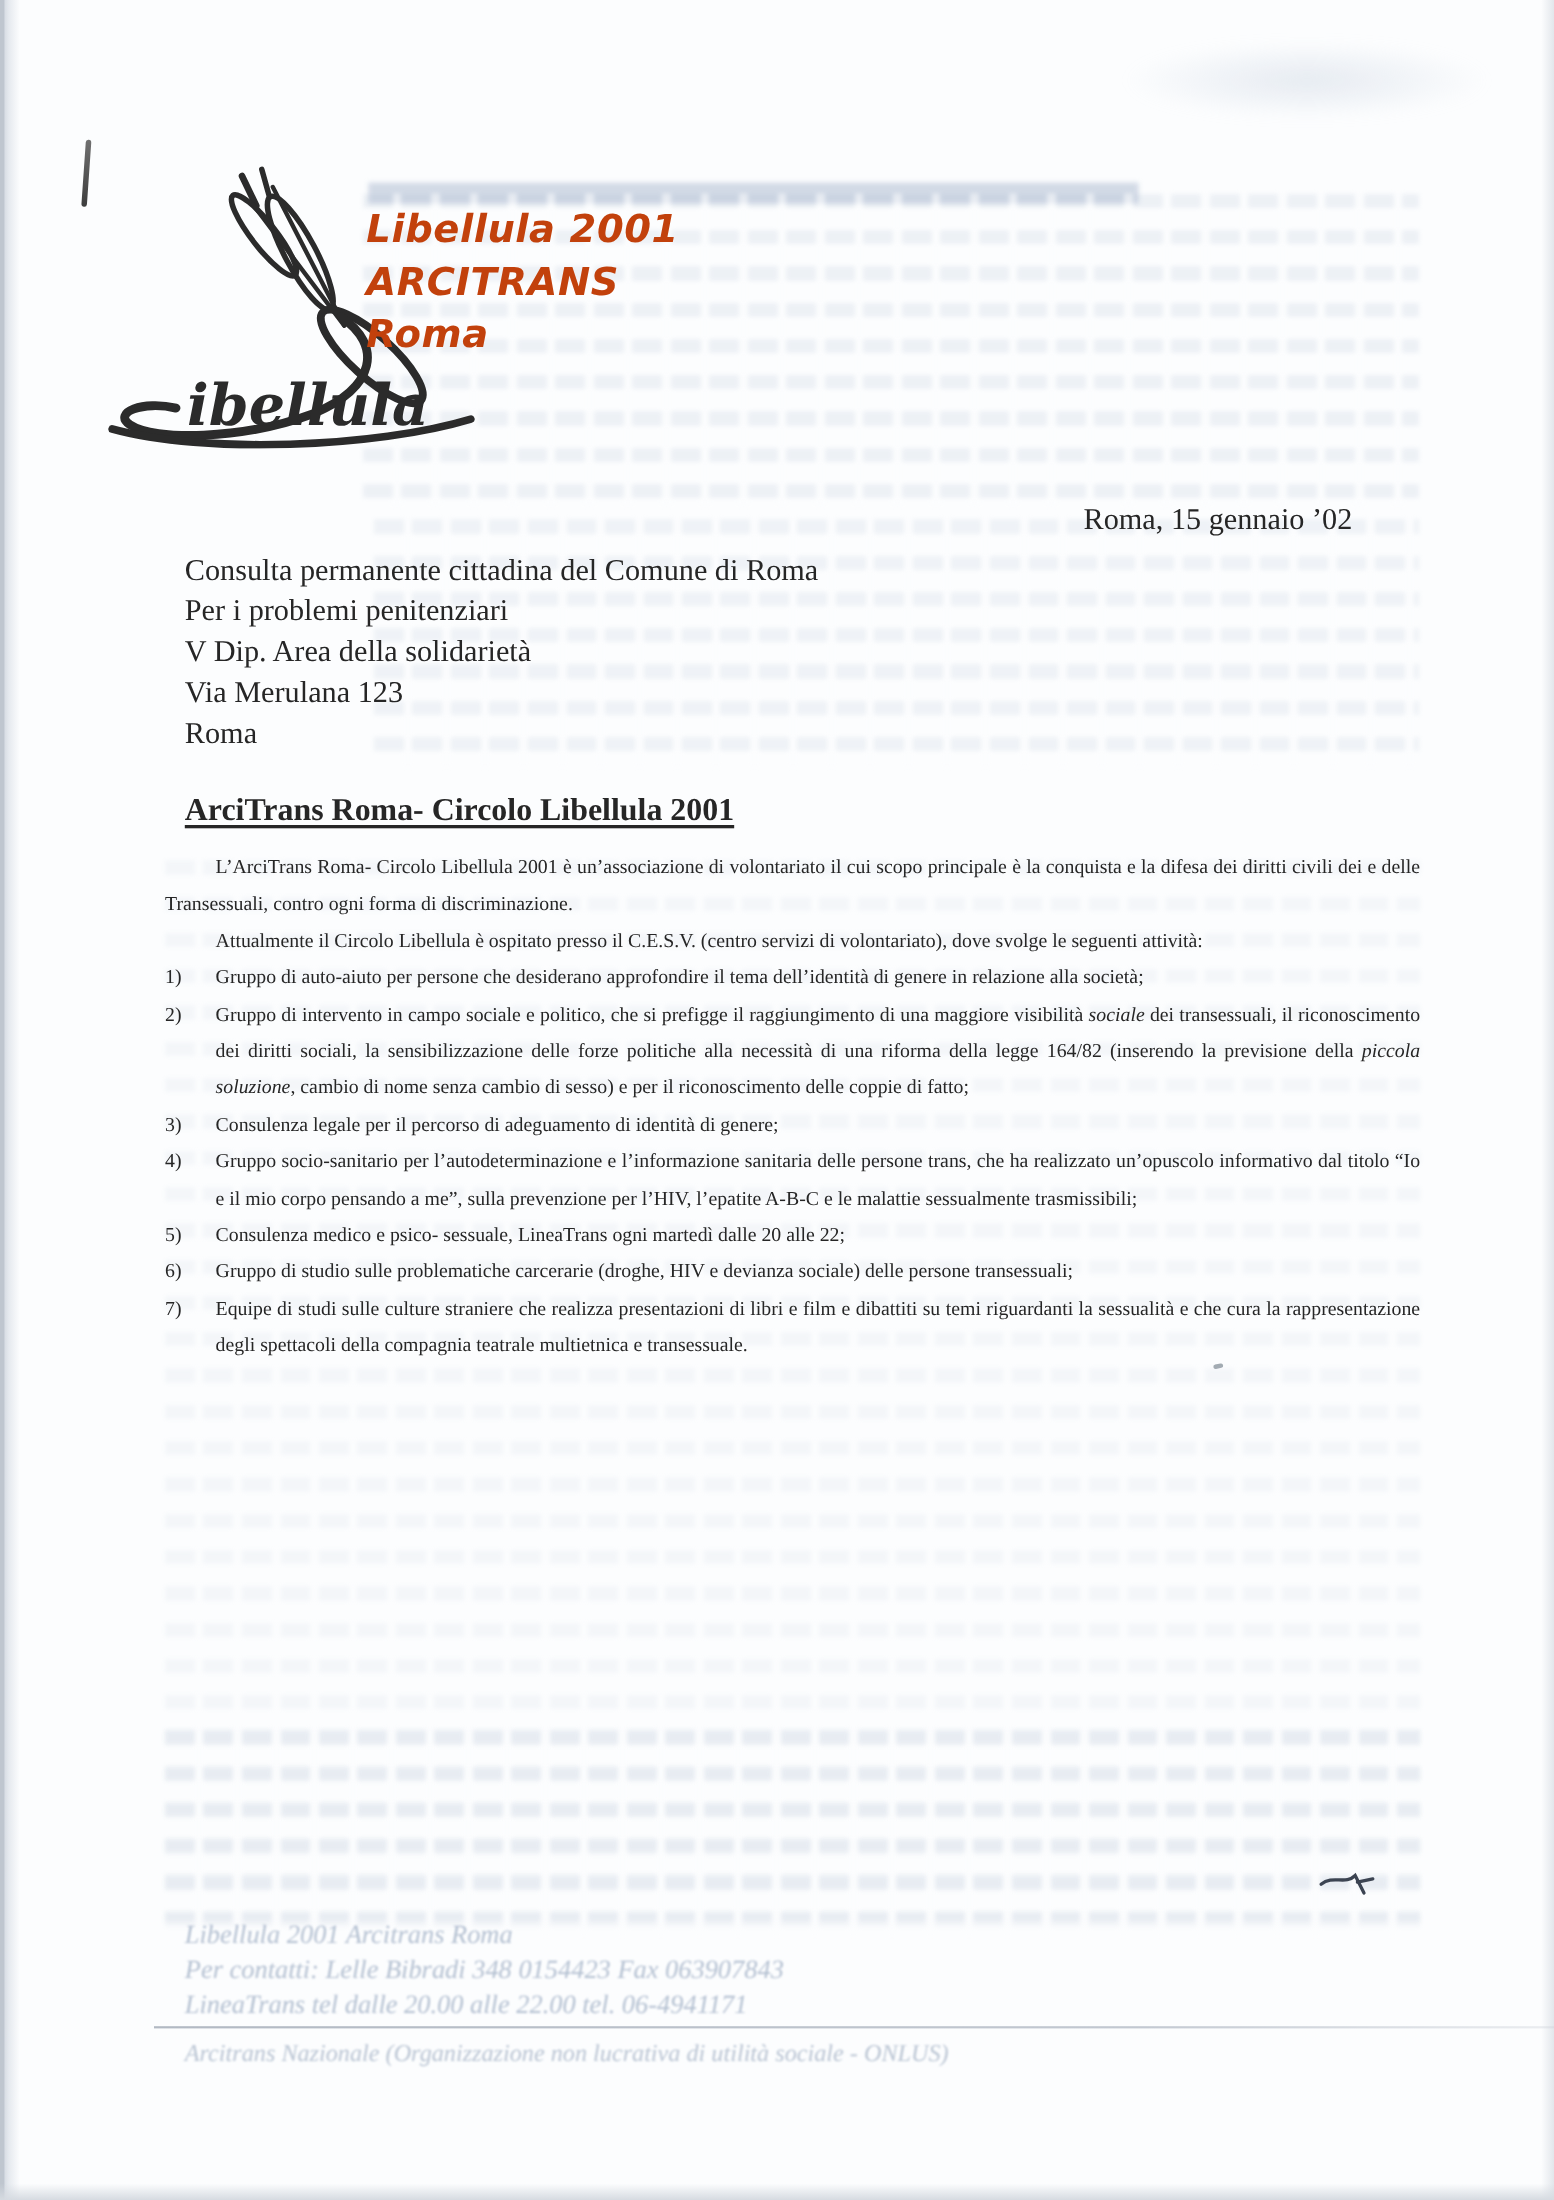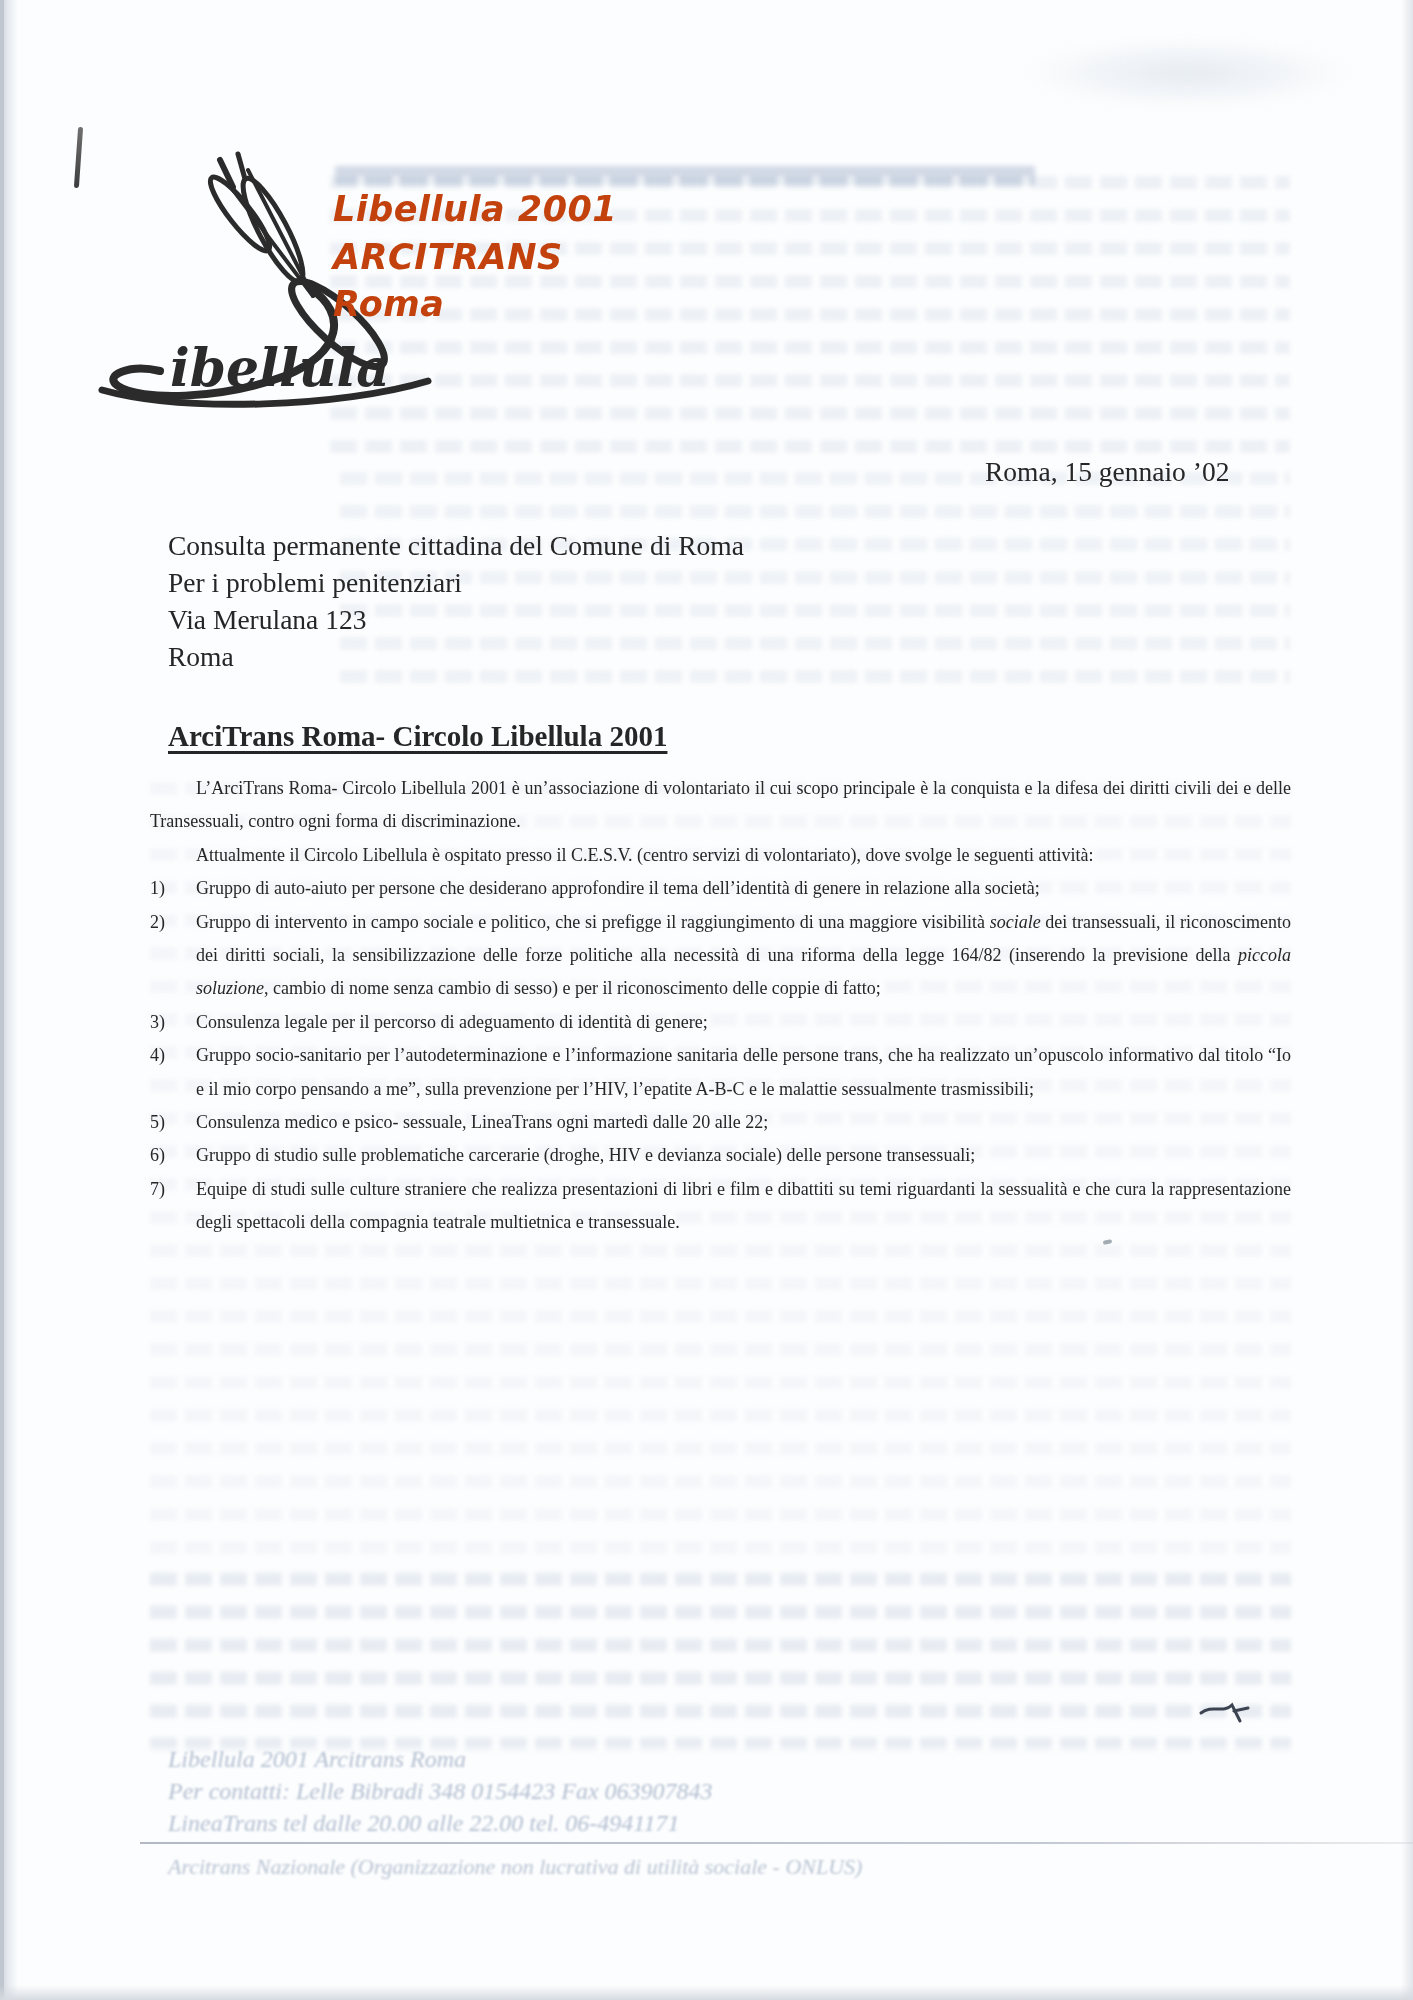--- a/index.html
+++ b/index.html
@@ -34,21 +34,21 @@
   .bleed-b{left:340px;top:472px;width:950px;height:225px;opacity:.5;}
   .bleed-c{left:150px;top:782px;width:1141px;height:980px;opacity:.30;}
   .bleed-d{left:150px;top:1572px;width:1141px;height:175px;opacity:.5;}
   
   .logo{position:absolute;left:80px;top:138px;}
   .lh-text{position:absolute;left:333px;top:186px;
     font-family:"DejaVu Sans", sans-serif;font-style:italic;font-weight:600;
     font-size:35px;line-height:47.5px;letter-spacing:.5px;color:#c2410c;}
   
   .date{position:absolute;left:985px;top:456px;font-size:27.5px;}
-  .recipient{position:absolute;left:168px;top:499px;font-size:27.5px;line-height:37px;margin-top:28px;}
+  .recipient{position:absolute;left:168px;top:499px;font-size:27.5px;line-height:37px;}
   .heading{position:absolute;left:168px;top:720px;margin:0;
     font-size:29px;font-weight:bold;
     text-decoration:underline;text-decoration-thickness:2.5px;text-underline-offset:5px;}
   .body{position:absolute;left:150px;top:772px;width:1141px;
     font-size:18px;line-height:33.4px;text-align:justify;}
   .body p{margin:0;}
   .body p.indent{text-indent:46px;}
   .list{margin:0;padding:0;list-style:none;}
   .list li{display:flex;align-items:flex-start;}
   .list .num{flex:0 0 46px;}
@@ -99,20 +99,21 @@
     <div>Libellula 2001</div>
     <div>ARCITRANS</div>
     <div>Roma</div>
   </div>
 
   <div class="date">Roma, 15 gennaio ’02</div>
 
   <div class="recipient">
     <div>Consulta permanente cittadina del Comune di Roma</div>
     <div>Per i problemi penitenziari</div>
+    <div>V Dip. Area della solidarietà</div>
     <div>Via Merulana 123</div>
     <div>Roma</div>
   </div>
 
   <h1 class="heading">ArciTrans Roma- Circolo Libellula 2001</h1>
 
   <div class="body">
     <p class="indent">L’ArciTrans Roma- Circolo Libellula 2001 è un’associazione di volontariato il cui scopo principale è la conquista e la difesa dei diritti civili dei e delle Transessuali, contro ogni forma di discriminazione.</p>
     <p class="indent">Attualmente il Circolo Libellula è ospitato presso il C.E.S.V. (centro servizi di volontariato), dove svolge le seguenti attività:</p>
 

